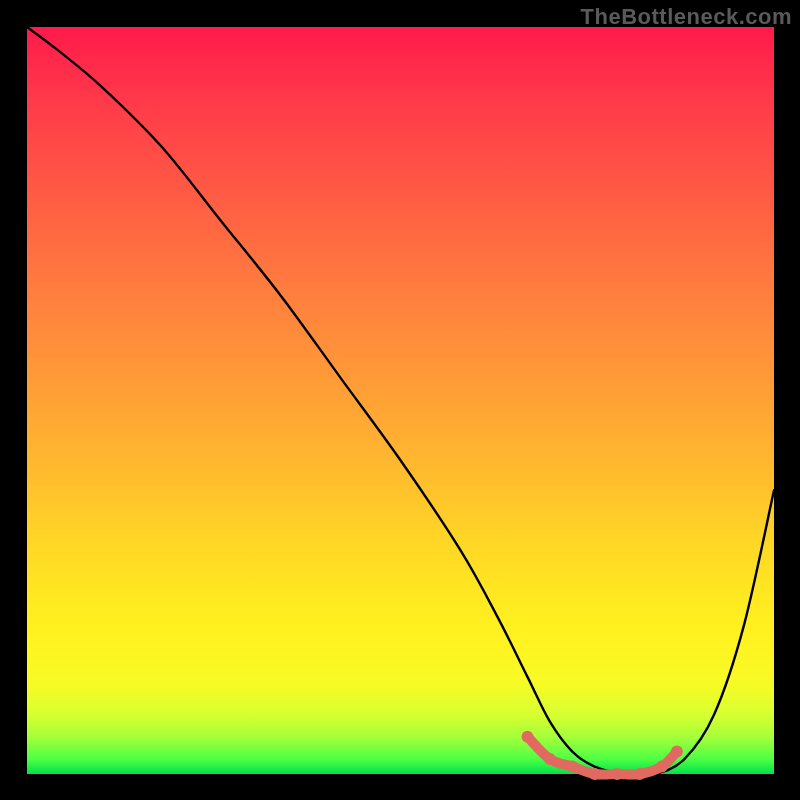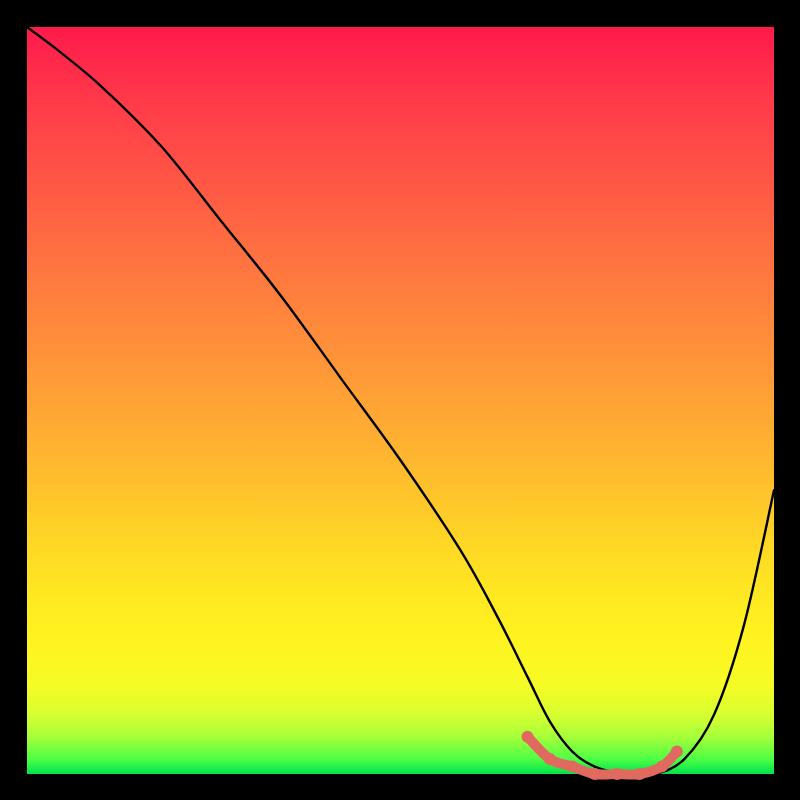--- a/index.html
+++ b/index.html
@@ -59,20 +59,21 @@
     width: 747px;
     height: 747px;
     overflow: visible;
   }
 </style>
 </head>
 <body>
 
 <div class="frame">
 
+  <div class="watermark">TheBottleneck.com</div>
 
   <div class="plot-area">
     <svg class="overlay" viewBox="0 0 747 747" preserveAspectRatio="none">
       <path fill="none" stroke-width="2.4" stroke-linecap="round" stroke-linejoin="round" d="M 0 0 C 4.9799999999999995 3.7349999999999945, 17.43 12.449999999999969, 29.88 22.409999999999968 C 42.33 32.36999999999997, 57.269999999999996 43.57499999999999, 74.7 59.75999999999999 C 92.13000000000001 75.945, 114.54 97.10999999999997, 134.46 119.51999999999998 C 154.38 141.92999999999998, 174.3 169.32000000000002, 194.22 194.22000000000003 C 214.14 219.12000000000003, 234.06 242.77500000000003, 253.98000000000002 268.92 C 273.90000000000003 295.065, 293.82 323.7, 313.74 351.09 C 333.66 378.47999999999996, 353.58 404.625, 373.5 433.26 C 393.42 461.895, 417.075 496.755, 433.26 522.9 C 449.445 549.045, 459.40500000000003 568.965, 470.61 590.13 C 481.815 611.295, 491.77500000000003 632.46, 500.49 649.89 C 509.205 667.3199999999999, 515.43 682.26, 522.9 694.71 C 530.37 707.1600000000001, 537.8399999999999 717.12, 545.31 724.59 C 552.78 732.0600000000001, 559.005 735.795, 567.72 739.53 C 576.4350000000001 743.265, 587.64 745.755, 597.6 747 C 607.5600000000001 748.245, 617.52 749.49, 627.48 747 C 637.44 744.51, 647.4 742.02, 657.36 732.06 C 667.32 722.0999999999999, 677.28 709.65, 687.24 687.24 C 697.2 664.83, 707.16 634.95, 717.12 597.6 C 727.08 560.25, 742.02 485.55, 747 463.14" stroke="#000000"></path>
       <path fill="none" stroke-width="10" stroke-linecap="round" stroke-linejoin="round" d="M 500.49 709.65 C 504.225 713.385, 515.43 727.0799999999999, 522.9 732.06 C 530.37 737.04, 537.8399999999999 737.04, 545.31 739.53 C 552.78 742.02, 560.25 745.755, 567.72 747 C 575.19 748.245, 582.66 747, 590.13 747 C 597.6 747, 605.0699999999999 748.245, 612.54 747 C 620.01 745.755, 628.7249999999999 743.265, 634.9499999999999 739.53 C 641.175 735.795, 647.4 727.08, 649.89 724.59" stroke="#e06a60"></path>
       <g>
           <circle cx="500.49" cy="709.65" r="6" fill="#e06a60"></circle>
           <circle cx="522.9" cy="732.06" r="6" fill="#e06a60"></circle>
           <circle cx="545.31" cy="739.53" r="6" fill="#e06a60"></circle>
           <circle cx="567.72" cy="747" r="6" fill="#e06a60"></circle>

